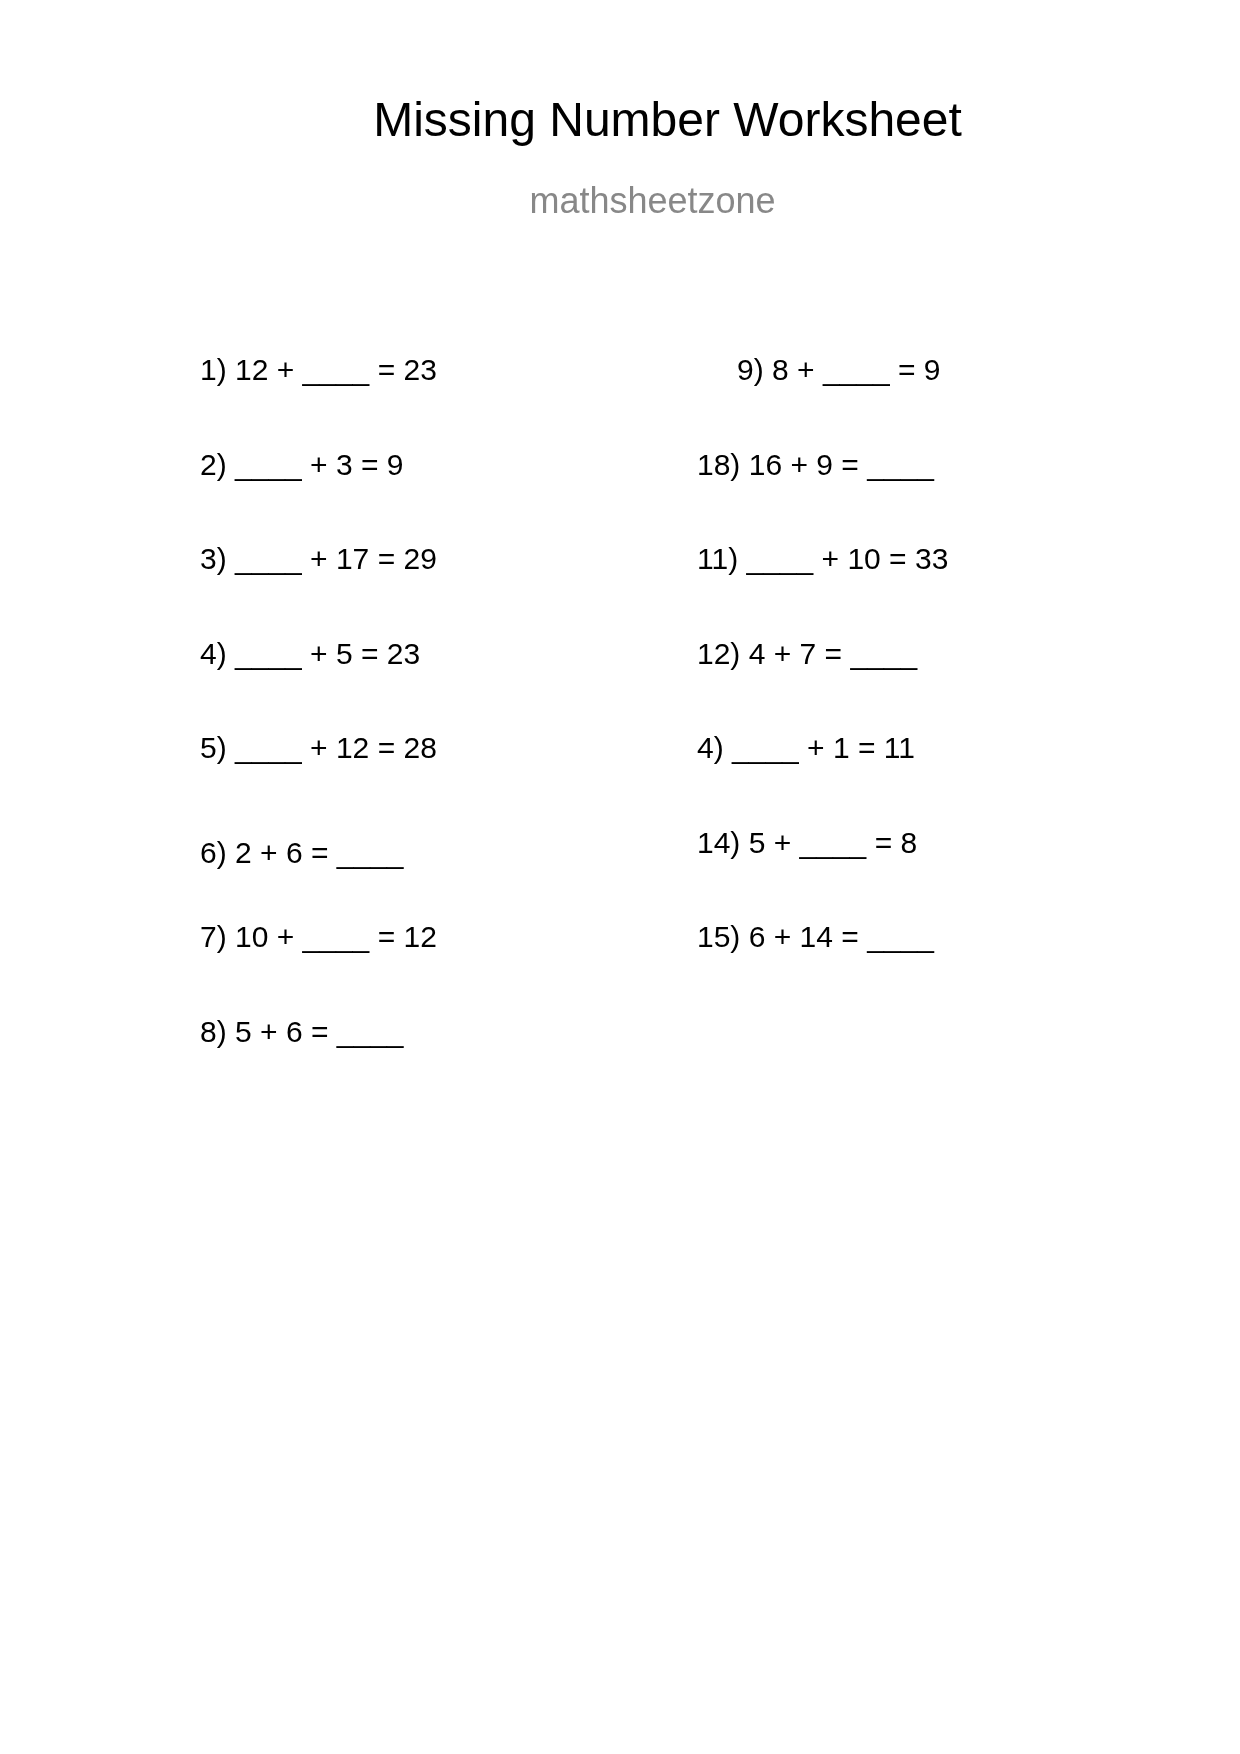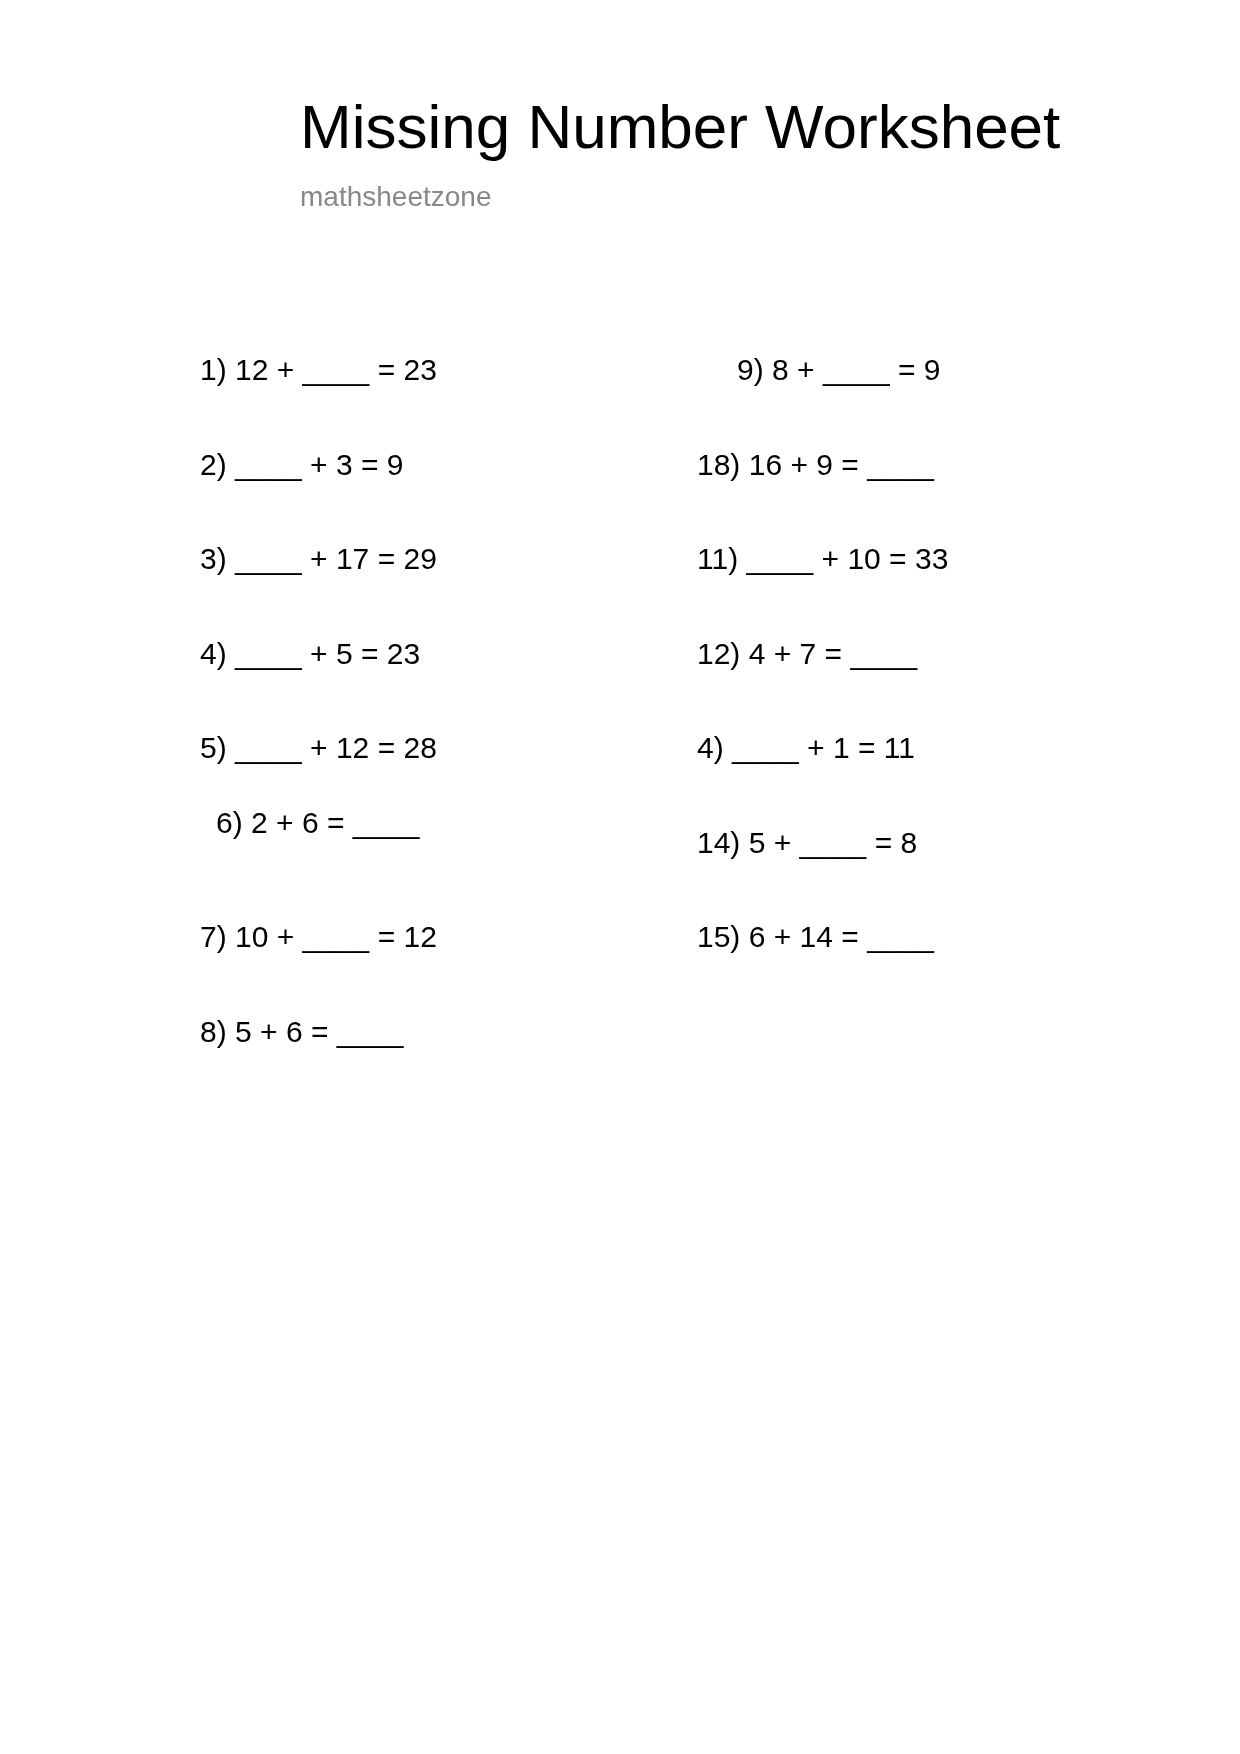--- a/index.html
+++ b/index.html
@@ -21,32 +21,32 @@
       width: 1240px;
       height: 1754px;
       background: #ffffff;
     }
     .title {
       position: absolute;
       left: 300px;
       top: 96px;
       width: 735px;
       text-align: center;
-      font-size: 62px;
+      font-size: 48px;
       line-height: 1;
       white-space: nowrap;
       letter-spacing: 0px;
     }
     .subtitle {
       position: absolute;
       left: 300px;
       top: 183px;
       width: 705px;
-      text-align: left;
-      font-size: 28px;
+      text-align: center;
+      font-size: 36px;
       line-height: 1;
       color: #888888;
       white-space: nowrap;
     }
     .column {
       position: absolute;
       top: 0;
     }
     .col-left { left: 200px; }
     .col-right { left: 697px; }
@@ -64,21 +64,21 @@
 <div class="page">
   <div class="title">Missing Number Worksheet</div>
   <div class="subtitle">mathsheetzone</div>
 
   <div class="column col-left">
     <div class="problem" style="top:355px;">1) 12 + ____ = 23</div>
     <div class="problem" style="top:450px;">2) ____ + 3 = 9</div>
     <div class="problem" style="top:544px;">3) ____ + 17 = 29</div>
     <div class="problem" style="top:639px;">4) ____ + 5 = 23</div>
     <div class="problem" style="top:733px;">5) ____ + 12 = 28</div>
-    <div class="problem" style="top:808px;margin-left:16px;">6) 2 + 6 = ____</div>
+    <div class="problem" style="top:838px;">6) 2 + 6 = ____</div>
     <div class="problem" style="top:922px;">7) 10 + ____ = 12</div>
     <div class="problem" style="top:1017px;">8) 5 + 6 = ____</div>
   </div>
 
   <div class="column col-right">
     <div class="problem" style="top:355px;margin-left:40px;">9) 8 + ____ = 9</div>
     <div class="problem" style="top:450px;">18) 16 + 9 = ____</div>
     <div class="problem" style="top:544px;">11) ____ + 10 = 33</div>
     <div class="problem" style="top:639px;">12) 4 + 7 = ____</div>
     <div class="problem" style="top:733px;">4) ____ + 1 = 11</div>

